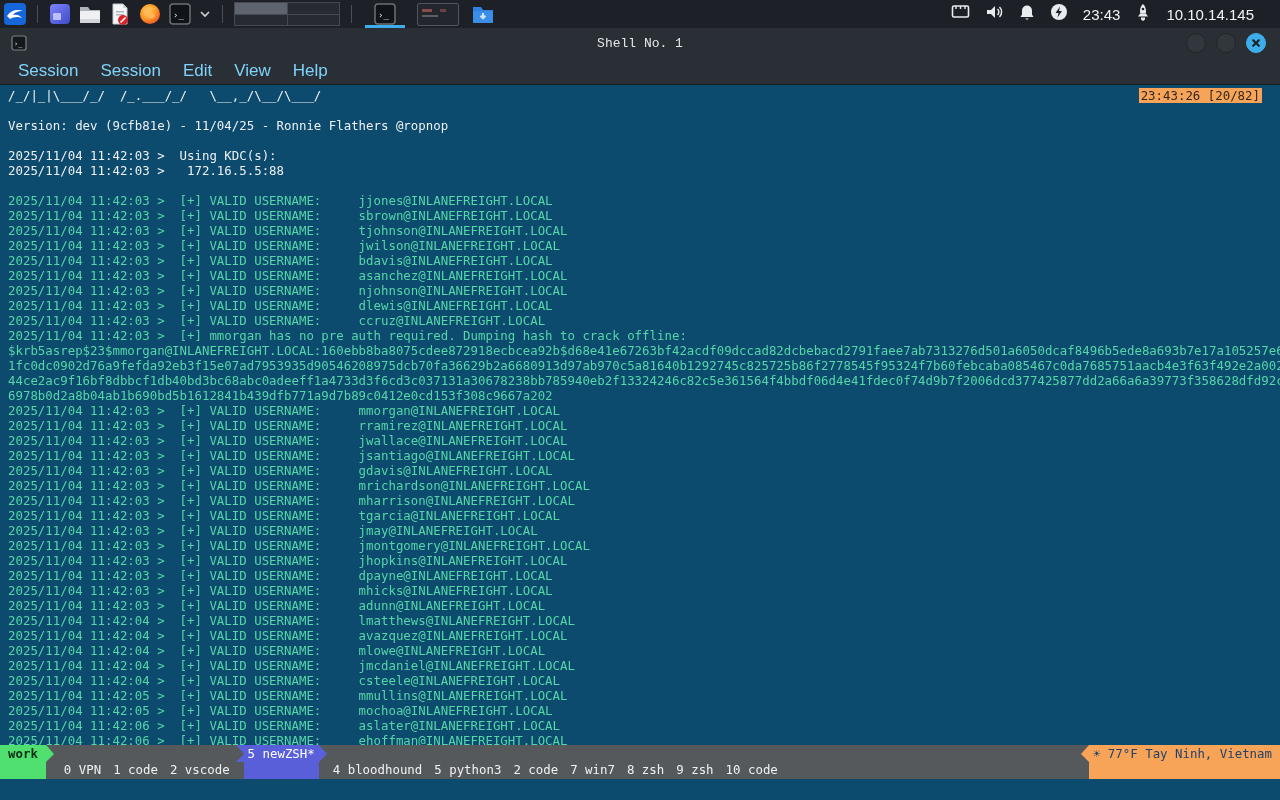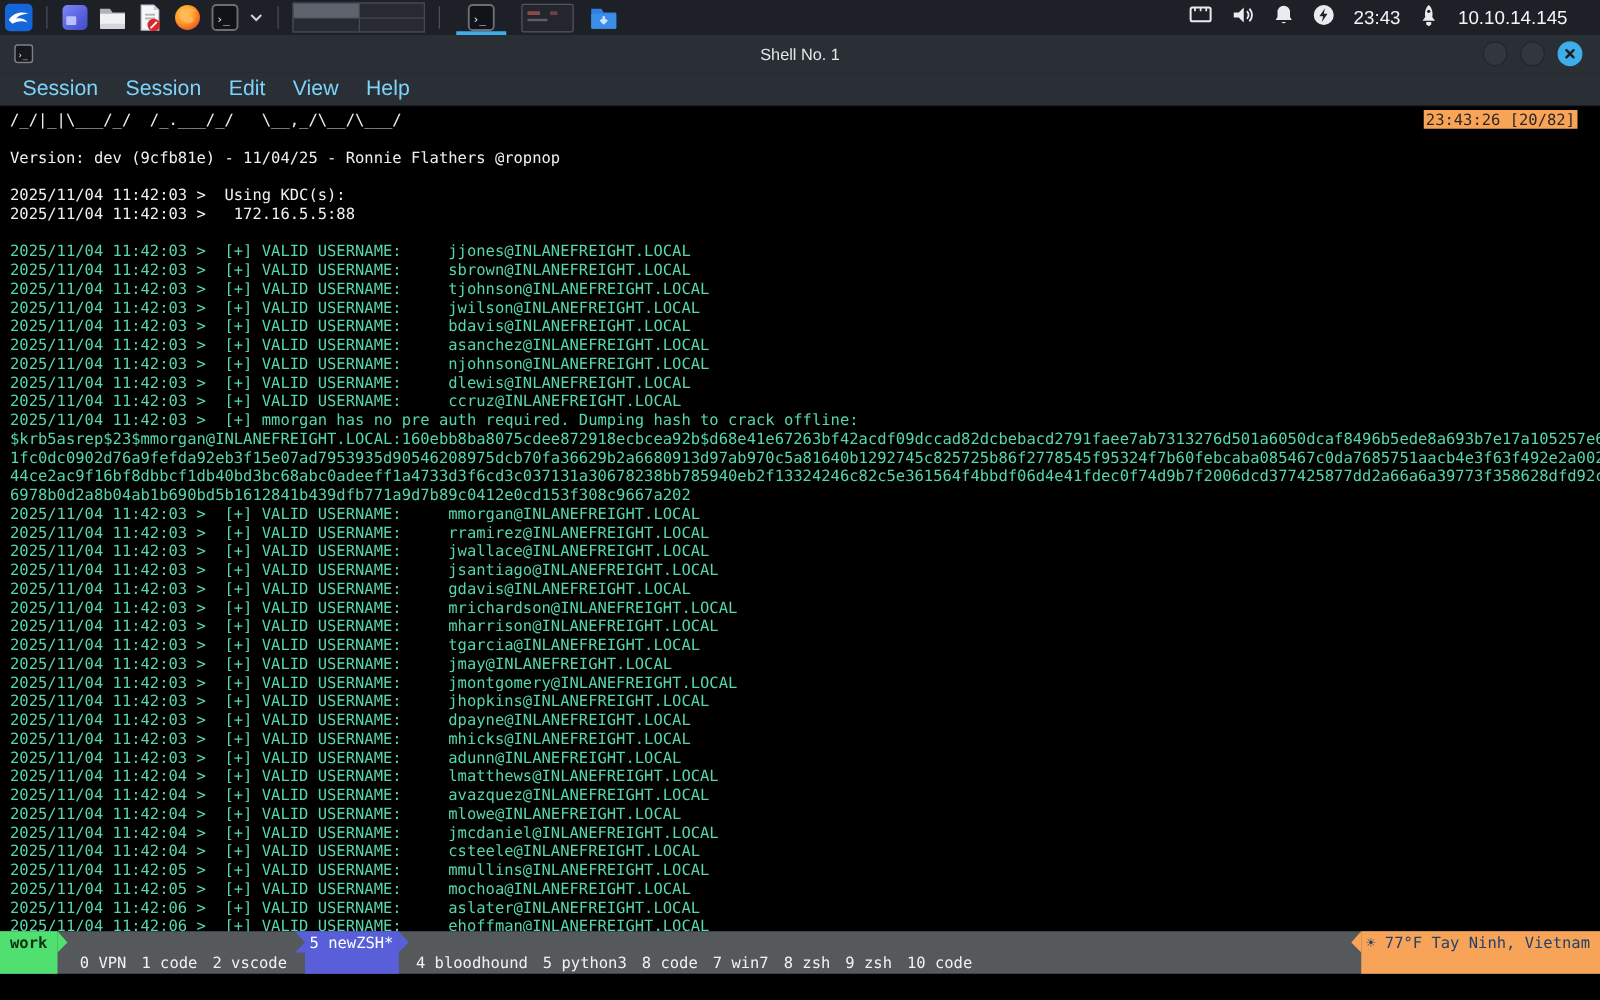--- a/index.html
+++ b/index.html
@@ -18,34 +18,34 @@
   .task{position:relative;height:28px;display:flex;align-items:center;justify-content:center;padding:0 14px;}
   .task .underline{position:absolute;left:6px;right:6px;bottom:0;height:3px;background:#3daee9;}
   .thumb{width:40px;height:21px;background:#23262c;border:1px solid #51565c;border-radius:2px;position:relative;}
   .thumb i{position:absolute;display:block;}
   .tray{margin-left:auto;display:flex;align-items:center;gap:15px;padding-right:26px;}
   .tray .txt{color:#f2f4f6;font-size:15px;}
 
   
   .titlebar{position:absolute;top:28px;left:0;width:1280px;height:30px;background:#2a2f35;
             display:flex;align-items:center;z-index:20;}
-  .title{position:absolute;left:0;right:0;text-align:center;color:#e4e8ea;font-size:13px;}
+  .title{position:absolute;left:0;right:0;text-align:center;color:#e4e8ea;font-size:13px;font-family:Liberation Mono, monospace;}
   .winbtns{margin-left:auto;display:flex;gap:10px;padding-right:14px;z-index:2;}
   .wbtn{width:18px;height:18px;border-radius:50%;background:#31373d;border:1px solid #22262b;position:relative;}
   .wbtn.close{background:#3daee9;border-color:#3daee9;}
   .wbtn.close::before,.wbtn.close::after{content:"";position:absolute;left:50%;top:50%;width:10px;height:2px;
        background:#1c2126;border-radius:1px;}
   .wbtn.close::before{transform:translate(-50%,-50%) rotate(45deg);}
   .wbtn.close::after{transform:translate(-50%,-50%) rotate(-45deg);}
   .menubar{position:absolute;top:58px;left:0;width:1280px;height:26px;background:#2a2f35;
            display:flex;align-items:center;padding-left:14px;box-shadow:0 1px 0 #1a1d21;z-index:20;}
   .menubar .mitem{color:#7dd3fc;font-size:17px;margin-right:14px;padding:2px 4px;cursor:default;}
 
   
-  .termbody{position:absolute;top:84px;left:0;width:1280px;height:716px;background:#000000;overflow:hidden;
+  .termbody{position:absolute;top:84px;left:0;width:1280px;height:716px;background:#0c4a6e;overflow:hidden;
             font-family:"DejaVu Sans Mono","Liberation Mono",monospace;font-size:12.4px;line-height:15px;color:#edf1f3;}
   .lines{position:absolute;top:4px;left:8px;right:0;white-space:pre;}
   .line{height:15px;overflow:hidden;}
   .line.t{color:#55d7a9;}
   .badge{position:absolute;right:18px;top:0;background:#f7a458;color:#2e2722;padding:0 2px;}
   .cursor{display:inline-block;width:7.5px;height:13px;background:#eef2f4;vertical-align:-2px;margin-left:1px;}
 
   
   .statusbar{position:absolute;left:0;bottom:21px;width:1280px;height:34px;background:#56595c;
              display:flex;align-items:stretch;font-family:"DejaVu Sans Mono","Liberation Mono",monospace;
@@ -225,21 +225,21 @@
     <span class="tri g"></span>
     <span class="winlist">
         <span class="win">0 VPN</span>
         <span class="win">1 code</span>
         <span class="win">2 vscode</span>
         <span class="tri p-in" style="background: rgb(88, 95, 217);"></span>
         <span class="win active">5 newZSH*</span>
         <span class="tri p-out"></span>
         <span class="win">4 bloodhound</span>
         <span class="win">5 python3</span>
-        <span class="win">8 code</span>
+        <span class="win">2 code</span>
         <span class="win">7 win7</span>
         <span class="win">8 zsh</span>
         <span class="win">9 zsh</span>
         <span class="win">10 code</span>
       </span>
     <span class="seg-weather">
       <span class="tri o"></span>
       <span class="wx">☀ 77°F Tay Ninh, Vietnam</span>
     </span>
   </div>

